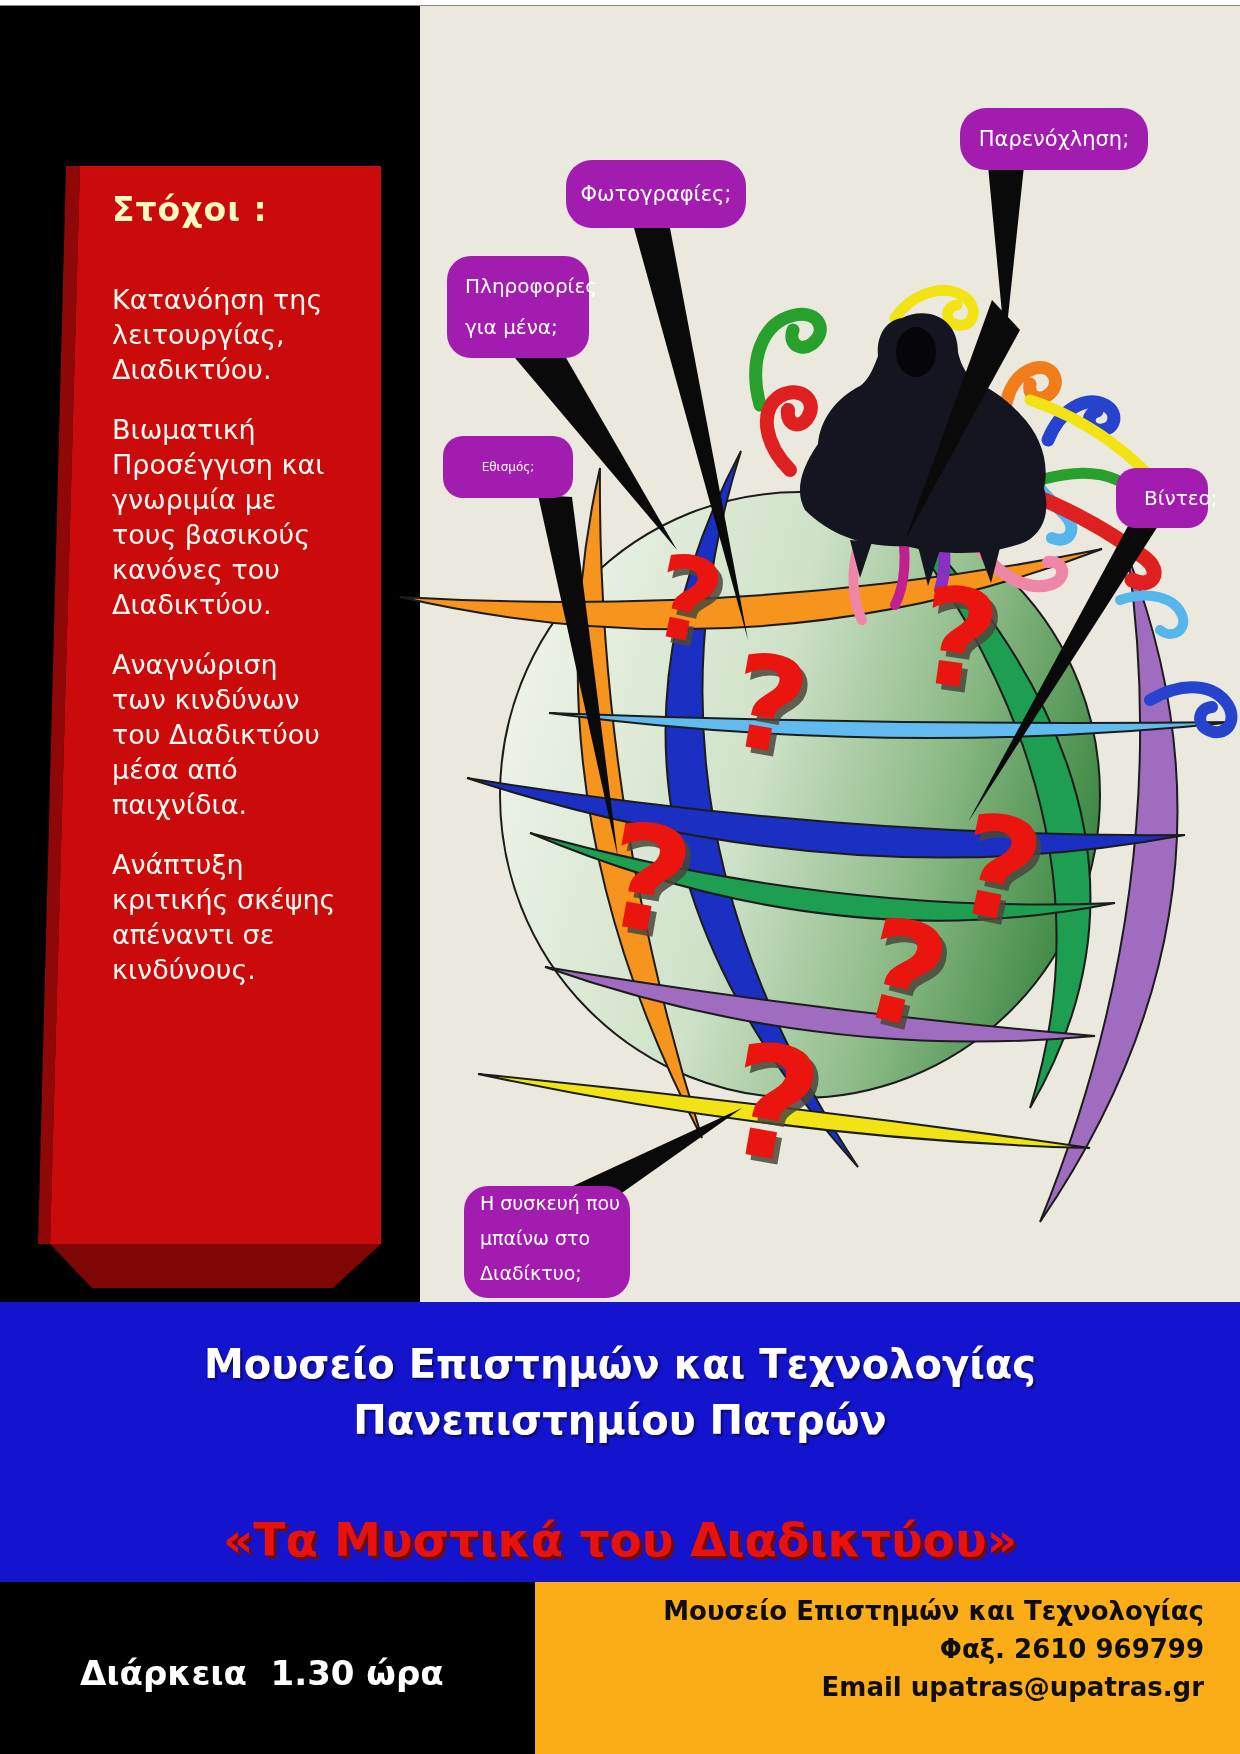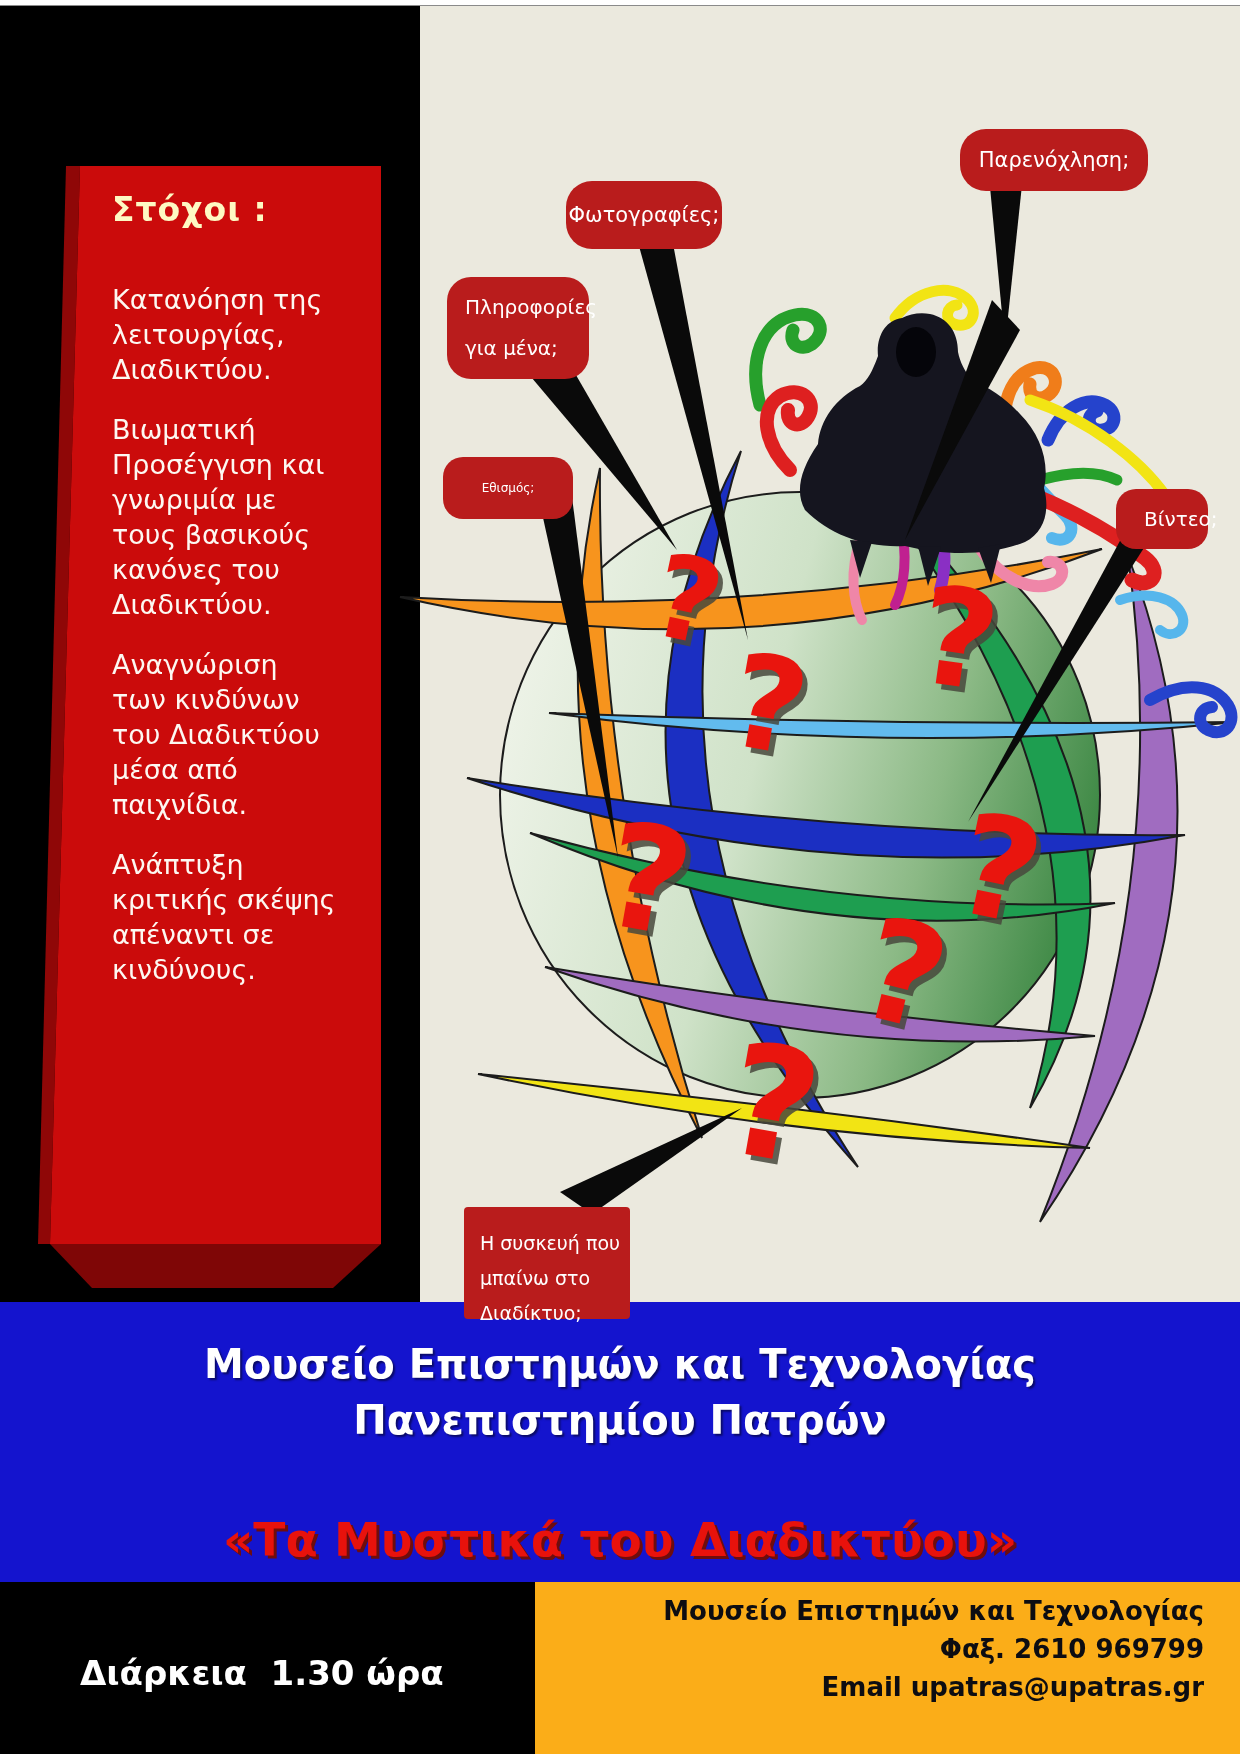--- a/index.html
+++ b/index.html
@@ -10,27 +10,27 @@
   .top-strip{position:absolute;left:0;top:0;width:1240px;height:5px;background:#fff;border-bottom:1px solid #8a8a8a;z-index:1;}
   .canvas-area{position:absolute;left:420px;top:6px;width:820px;height:1296px;background:#EBE9DE;border-bottom:1px solid #777;z-index:1;}
   .poster-svg{position:absolute;left:0;top:0;width:1240px;height:1754px;z-index:2;pointer-events:none;}
 
   
   .goals-title{position:absolute;left:112px;top:190px;z-index:3;color:#fef9c3;font-size:33px;font-weight:bold;letter-spacing:1px;}
   .goals-body{position:absolute;left:112px;top:282px;width:268px;z-index:3;color:#fdf8f2;font-size:27px;line-height:35px;}
   .goals-body p{margin:0 0 25px 0;white-space:pre-line;}
 
   
-  .bubble{position:absolute;background:#b91c1c;color:#fff;z-index:3;box-sizing:border-box;margin-top:21px;}
+  .bubble{position:absolute;background:#a21caf;color:#fff;z-index:3;box-sizing:border-box;}
   .bubble-info{left:447px;top:256px;width:142px;height:102px;border-radius:24px;font-size:20px;line-height:41px;padding:10px 0 0 18px;white-space:pre-line;}
-  .bubble-photos{left:566px;top:160px;width:156px;height:68px;border-radius:26px;font-size:21px;line-height:68px;text-align:center;}
+  .bubble-photos{left:566px;top:160px;width:180px;height:68px;border-radius:26px;font-size:21px;line-height:68px;text-align:center;}
   .bubble-harassment{left:960px;top:108px;width:188px;height:62px;border-radius:26px;font-size:21px;line-height:62px;text-align:center;}
   .bubble-addiction{left:443px;top:436px;width:130px;height:62px;border-radius:20px;font-size:12px;line-height:62px;text-align:center;}
   .bubble-video{left:1116px;top:468px;width:92px;height:60px;border-radius:20px;font-size:20px;line-height:60px;text-align:center;padding-left:28px;}
-  .bubble-device{left:464px;top:1186px;width:166px;height:112px;border-radius:4px;font-size:19px;line-height:35px;padding:19px 0 0 16px;white-space:pre-line;}
+  .bubble-device{left:464px;top:1186px;width:166px;height:112px;border-radius:24px;font-size:19px;line-height:35px;padding:0 0 0 16px;white-space:pre-line;}
 
   
   .qmark{position:absolute;z-index:2;color:#E9150E;font-weight:bold;line-height:1;
          text-shadow:6px 5px 0 rgba(72,72,60,0.85);pointer-events:none;}
 
   
   .band-blue{position:absolute;left:0;top:1302px;width:1240px;height:280px;background:#1414CE;z-index:1;color:#fff;text-align:center;}
   .museum-heading{position:absolute;left:0;top:34px;width:100%;font-size:40px;font-weight:bold;line-height:56px;white-space:pre-line;text-shadow:2px 2px 2px rgba(0,0,0,0.5);}
   .program-line{position:absolute;left:0;top:168px;width:100%;font-size:29px;}
   .poster-title{position:absolute;left:0;top:210px;width:100%;font-size:47px;font-weight:bold;color:#E8120C;text-shadow:3px 3px 0 #6e0d0d;}

